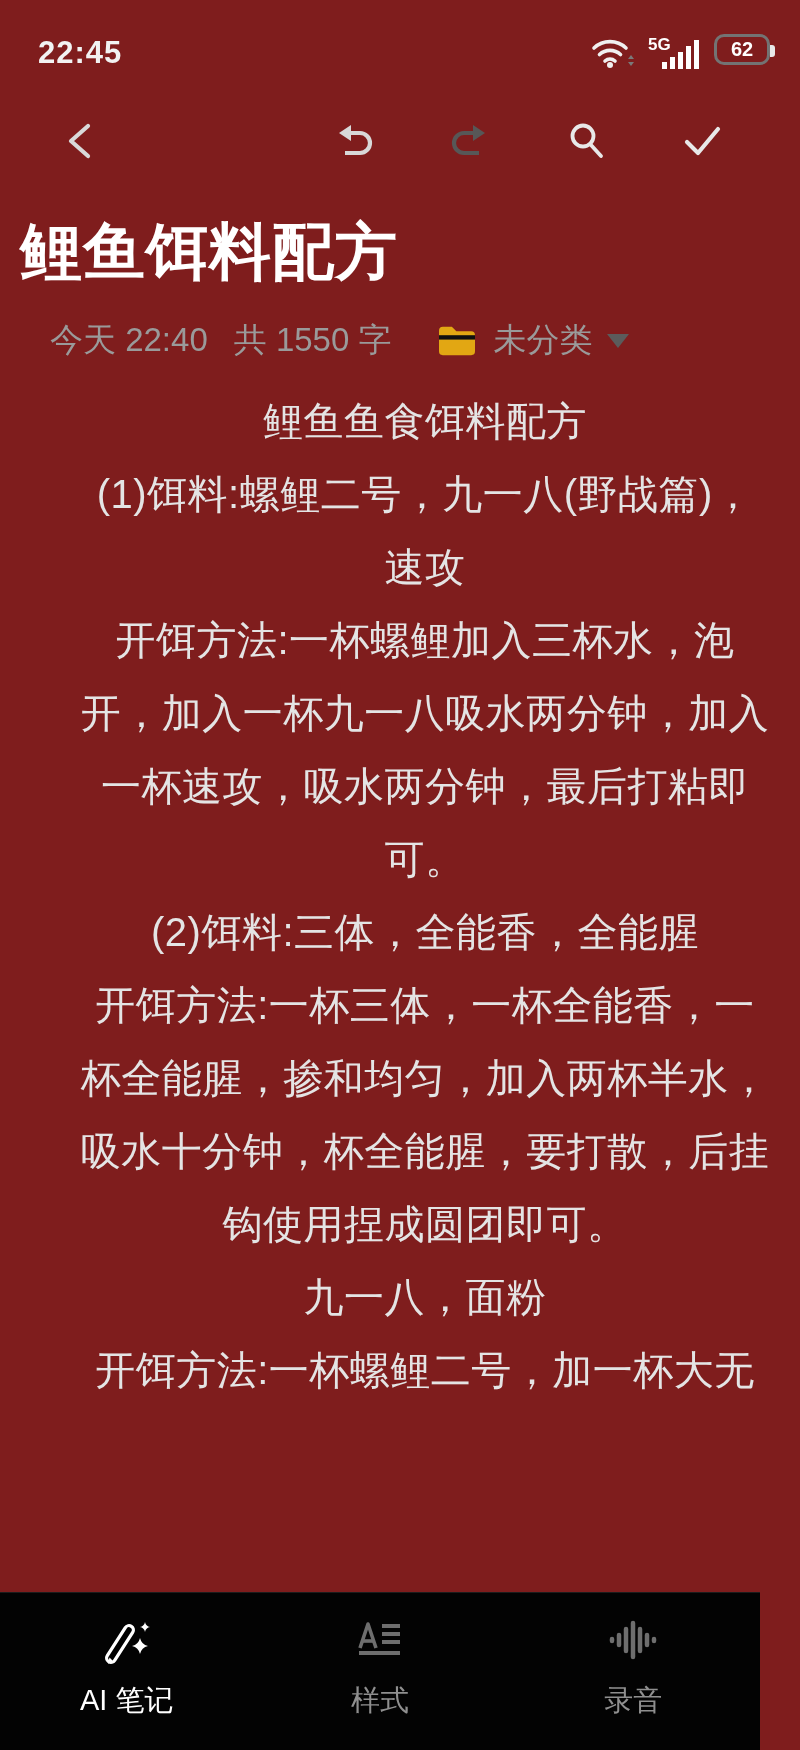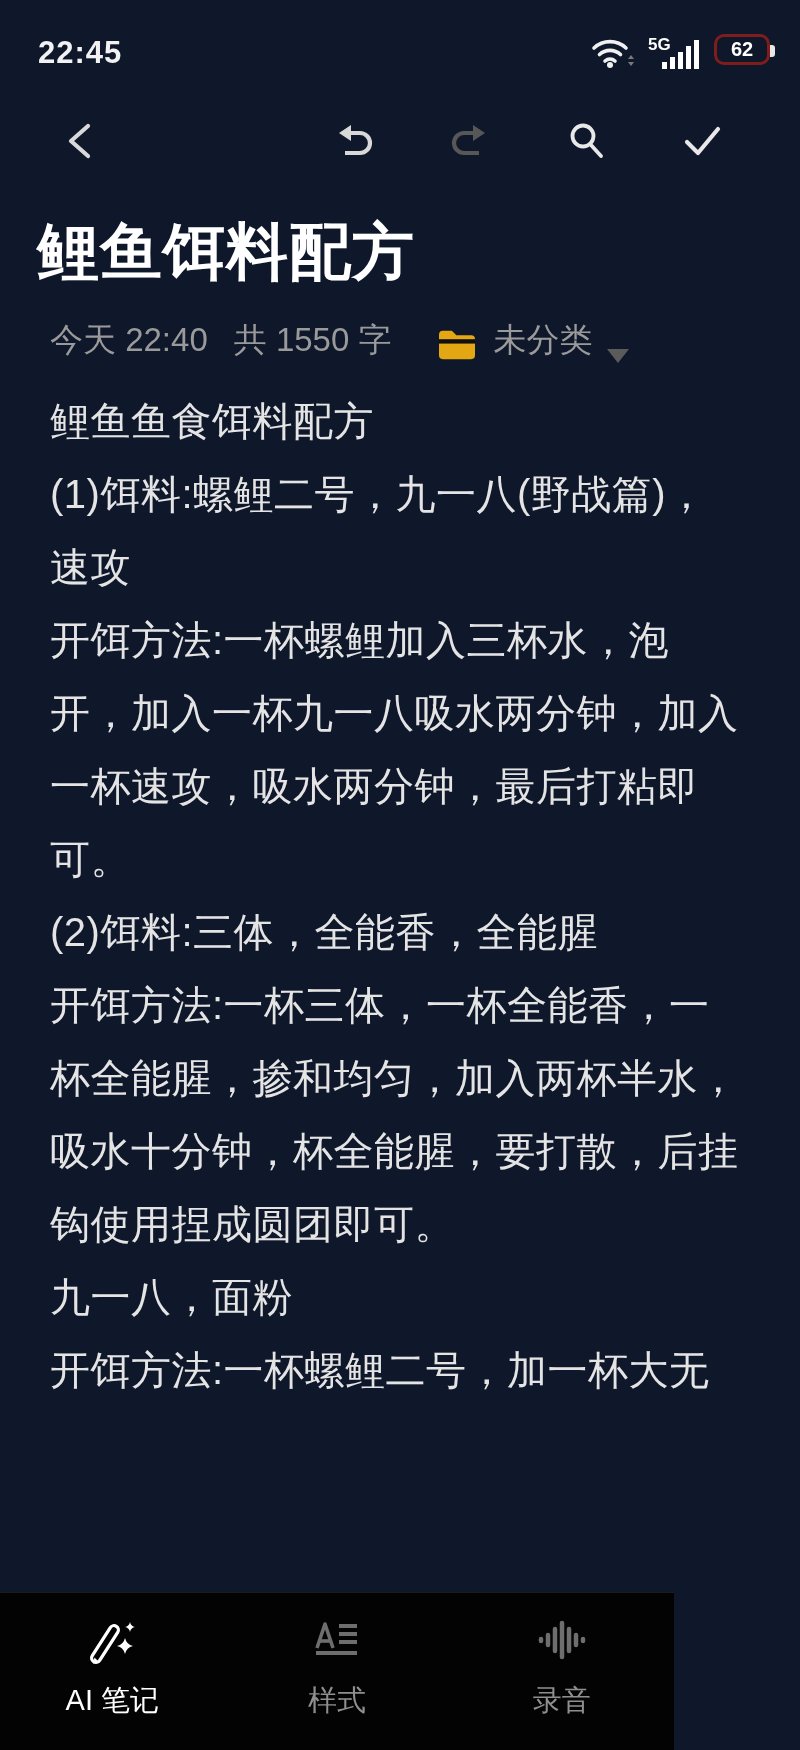--- a/index.html
+++ b/index.html
@@ -1,70 +1,70 @@
 <!DOCTYPE html>
 <html><head>
 <meta charset="utf-8">
 <style>
   * { margin:0; padding:0; box-sizing:border-box; }
   html,body { background:#000; }
   body { font-family:"Liberation Sans", sans-serif; }
   .screen {
-    position:relative; width:800px; height:1750px; background:#0f172a;
+    position:relative; width:800px; height:1750px; background:#7f1d1d;
     overflow:hidden; color:#e4e4e4;
   }
   
   .status-bar {
     display:flex; align-items:center; justify-content:space-between;
     padding:26px 30px 0 38px; height:80px;
   }
   .status-time { font-size:31px; font-weight:600; color:#f2f2f2; letter-spacing:1px; }
   .status-right { display:flex; align-items:flex-start; gap:10px; }
   .battery {
-    position:relative; width:56px; height:31px; border:3px solid #7f1d1d;
+    position:relative; width:56px; height:31px; border:3px solid #737373;
     border-radius:10px; display:flex; align-items:center; justify-content:center;
     color:#fff; font-size:20px; font-weight:700;
   }
   .battery-nub {
     position:absolute; right:-8px; top:8px; width:5px; height:12px;
     background:#e8e8e8; border-radius:0 3px 3px 0;
   }
   
   .toolbar {
     display:flex; align-items:center; margin-top:30px; height:62px; padding-left:60px;
   }
   .tb-right { display:flex; align-items:center; gap:72px; margin-left:auto; padding-right:76px; }
   .tb-btn { width:44px; height:44px; display:flex; align-items:center; justify-content:center; }
   
   .note-title {
-    margin:44px 50px 0 37px; font-size:62px; line-height:72px;
+    margin:44px 50px 0 20px; font-size:62px; line-height:72px;
     font-weight:700; color:#ffffff; letter-spacing:1px;
   }
   .meta-row {
-    display:flex; align-items:flex-end; margin:30px 50px 0 50px;
+    display:flex; align-items:center; margin:30px 50px 0 50px;
     color:#9a9a9a; font-size:33px;
   }
   .meta-date { margin-right:26px; }
   .meta-count { margin-right:44px; }
   .folder-icon { margin-right:16px; display:flex; }
   .meta-category { color:#9a9a9a; }
   .caret-down {
     margin-left:14px; width:0; height:0;
     border-left:11px solid transparent; border-right:11px solid transparent;
     border-top:14px solid #5b5b5b;
   }
   
-  .note-body { margin:22px 0 0 50px; }
+  .note-body { margin:22px 0 0 50px;text-align:center; }
   .body-line {
     height:73px; line-height:73px; font-size:40px; color:#e4e4e4;
     white-space:nowrap; letter-spacing:0.5px;
   }
   
   .bottom-bar {
-    position:absolute; left:0; bottom:0; width:674px; height:158px;
+    position:absolute; left:0; bottom:0; width:760px; height:158px;
     border-top:1px solid #1c1c1c; display:flex; padding-top:24px; background:#030303;
   }
   .bb-item {
     flex:1; display:flex; flex-direction:column; align-items:center; gap:12px;
   }
   .bb-icon { height:52px; display:flex; align-items:center; justify-content:center; }
   .bb-label { font-size:29px; color:#8f8f8f; }
   .bb-item.active .bb-label { color:#ffffff; font-weight:500; }
 </style>
 </head>

